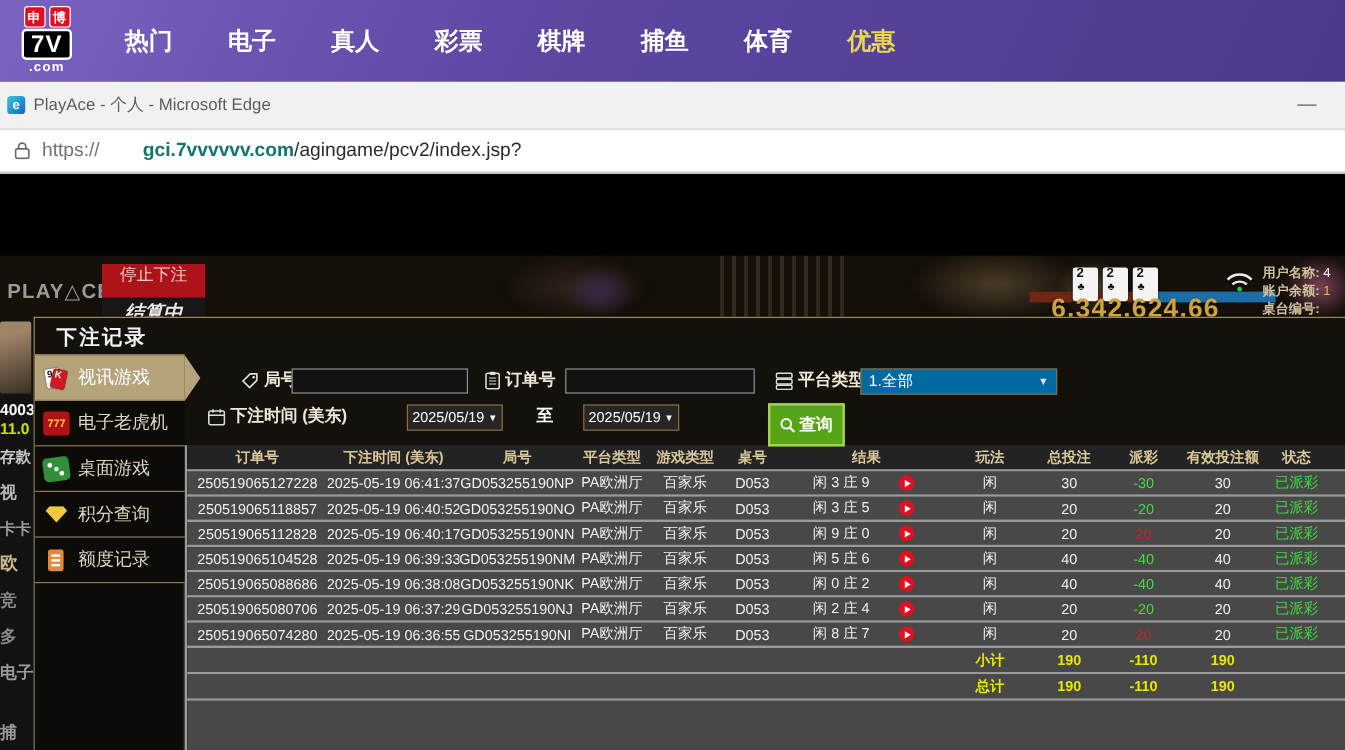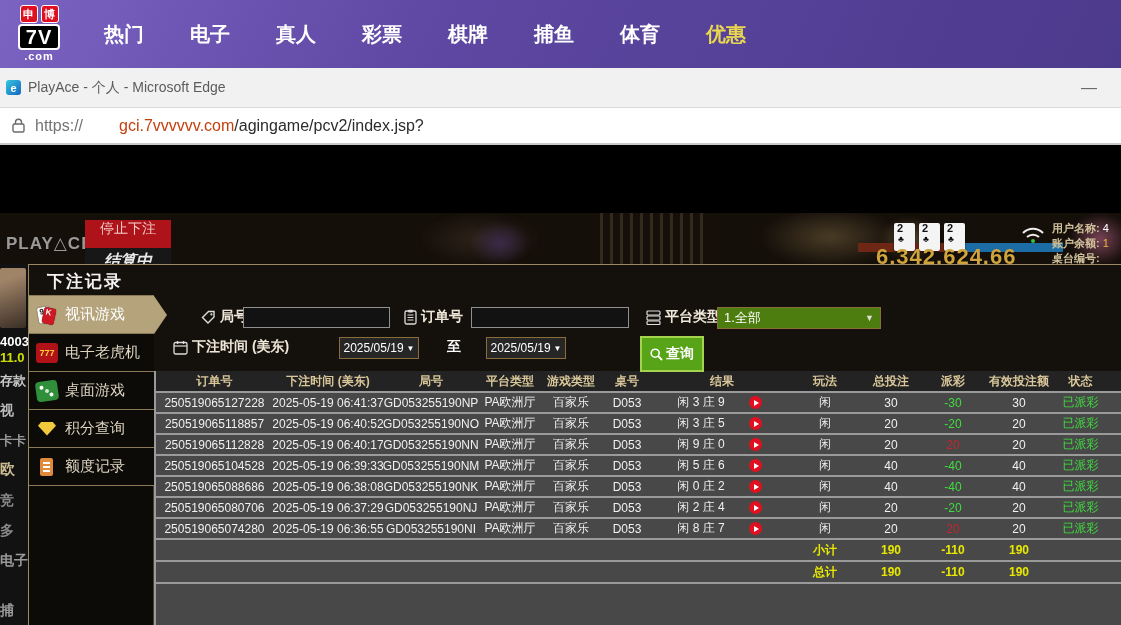--- a/index.html
+++ b/index.html
@@ -26,21 +26,21 @@
   .edge-ico { width:15px; height:15px; margin:0 7px 0 6px; border-radius:3px;
     background:linear-gradient(135deg,#35c7e0,#1565c0); color:#fff; font-size:11px; font-weight:bold;
     display:flex; align-items:center; justify-content:center; }
   .title-text { color:#5c5c5c; font-size:14px; }
   .win-min { margin-left:auto; margin-right:24px; color:#666; font-size:16px; cursor:pointer; }
   .urlbar { position:absolute; left:0; top:108px; width:1121px; height:37px; background:#fff;
     display:flex; align-items:center; border-bottom:2px solid #c9c9c9; }
   .lock-ico { margin:0 10px 0 12px; }
   .url-text { font-size:16px; color:#202020; }
   .url-text .scheme { color:#737373; }
-  .url-text .domain { font-weight:normal; color:#c2410c;padding-left:36px; }
+  .url-text .domain { font-weight:bold; color:#0f766e;padding-left:36px; }
   .url-text .path { color:#2c2c2c; }
 
   
   .black-band { position:absolute; left:0; top:145px; width:1121px; height:68px; background:#000; }
   .video-band { position:absolute; left:0; top:213px; width:1121px; height:51px; background:#150f0a; overflow:hidden; }
   .vb-blob { position:absolute; border-radius:50%; filter:blur(2px); }
   .vb-stripes { position:absolute; left:600px; top:0; width:110px; height:51px; opacity:.35;
     background:repeating-linear-gradient(90deg,#6a5a40 0 3px,#171008 3px 10px); }
   .playace-brand { position:absolute; left:6px; top:20px; color:#9a9a9a; font-size:17px; font-weight:bold; letter-spacing:1px; }
   .playace-brand .tri { color:#9a9a9a; }
@@ -97,21 +97,21 @@
   .doc-icon::before { content:""; position:absolute; left:4px; top:1px; width:13px; height:18px; background:#e08a3c; border-radius:2px; }
   .doc-icon::after { content:""; position:absolute; left:7px; top:5px; width:7px; height:2px; background:#fff;
     box-shadow:0 4px 0 #fff, 0 8px 0 #fff; }
 
   
   .mmain { flex:1; display:flex; flex-direction:column; min-width:0; }
   .filters { height:76px; position:relative; }
   .flabel { position:absolute; display:flex; align-items:center; gap:4px; color:#efe8d8; font-size:14px; font-weight:bold; }
   .finput { position:absolute; height:21px; background:#121212; border:1px solid #8f8f8f; color:#fff;
     font-size:12px; padding:0 4px; }
-  .fselect { position:absolute; height:22px; background:#4d7c0f; border:1px solid #8a6d3b; color:#fff; font-size:13px;
+  .fselect { position:absolute; height:22px; background:#0369a1; border:1px solid #8a6d3b; color:#fff; font-size:13px;
     display:flex; align-items:center; padding:0 6px; cursor:pointer; }
   .fselect .arr { margin-left:auto; font-size:9px; color:#ddd; }
   .fdate { position:absolute; height:22px; width:80px; background:#262626; border:1px solid #8a6d3b; color:#fff;
     font-size:12px; display:flex; align-items:center; justify-content:center; gap:3px; cursor:pointer; }
   .fdate .arr { font-size:8px; }
   .fto { position:absolute; color:#fff; font-size:14px; font-weight:bold; }
   .fquery { position:absolute; height:25px; padding:16px 8px; background:#58a418; border:2px solid #a4d44e; color:#fff;
     font-size:14px; font-weight:bold; display:flex; align-items:center; gap:3px; cursor:pointer; }
 
   

